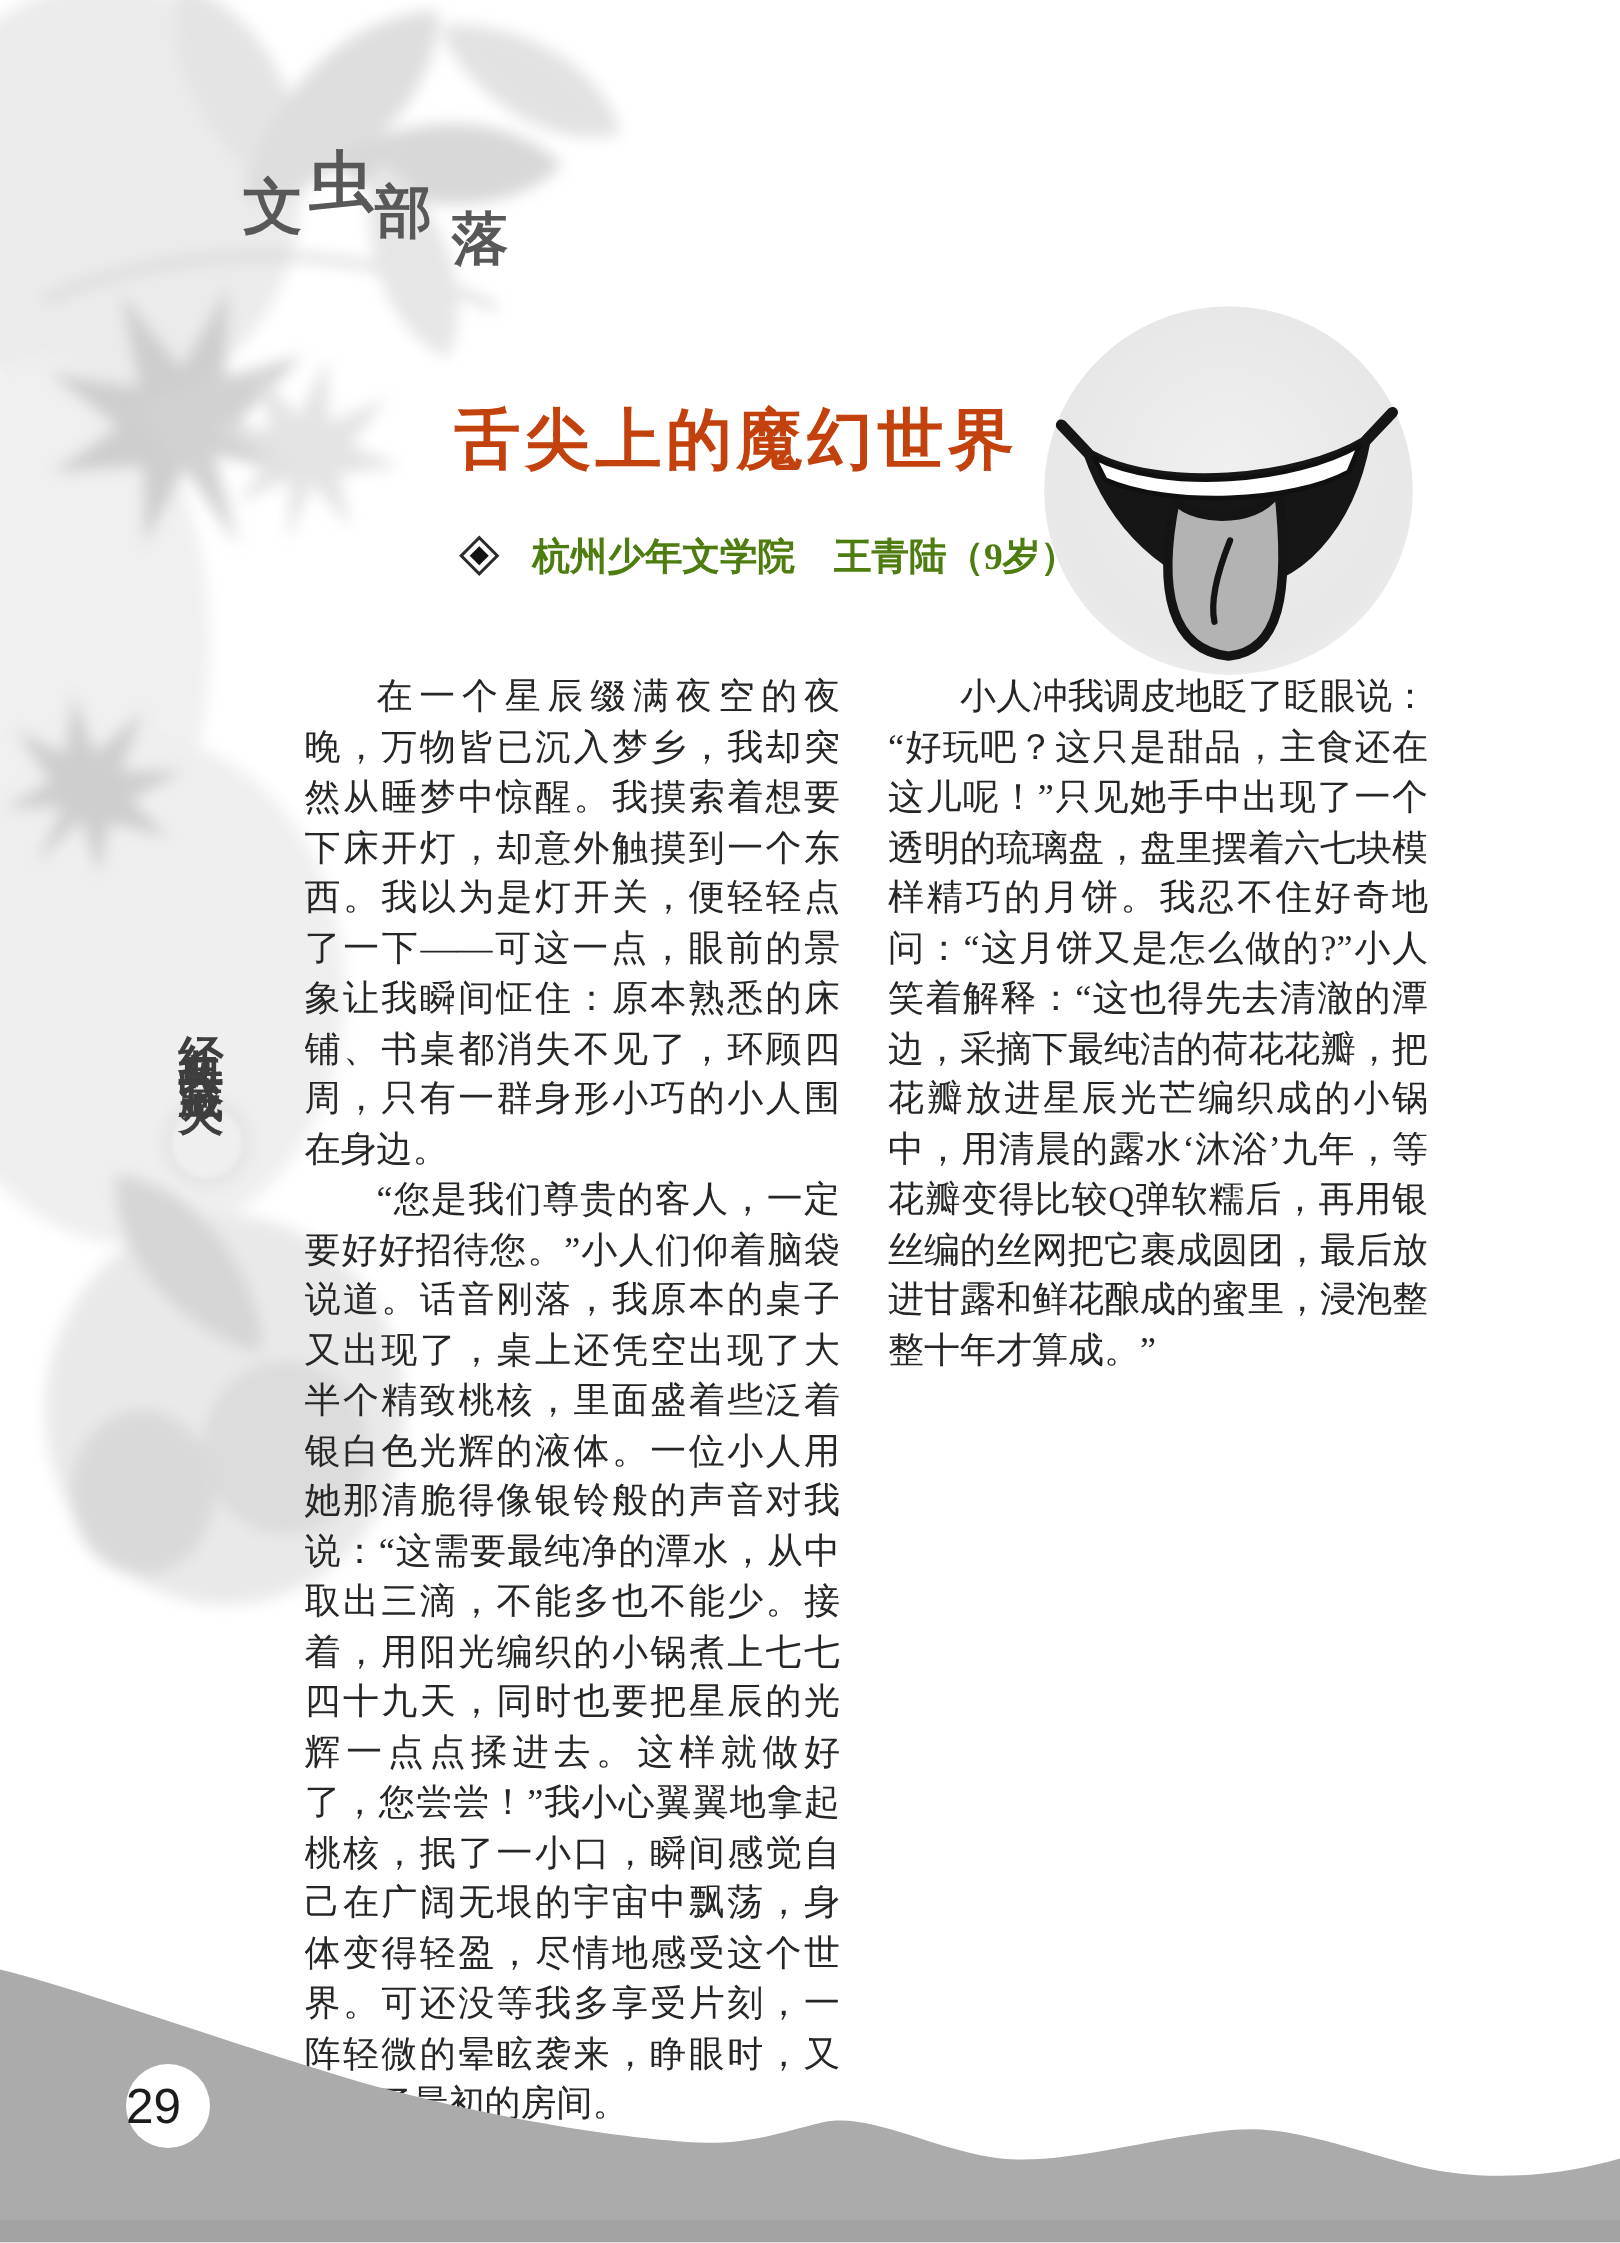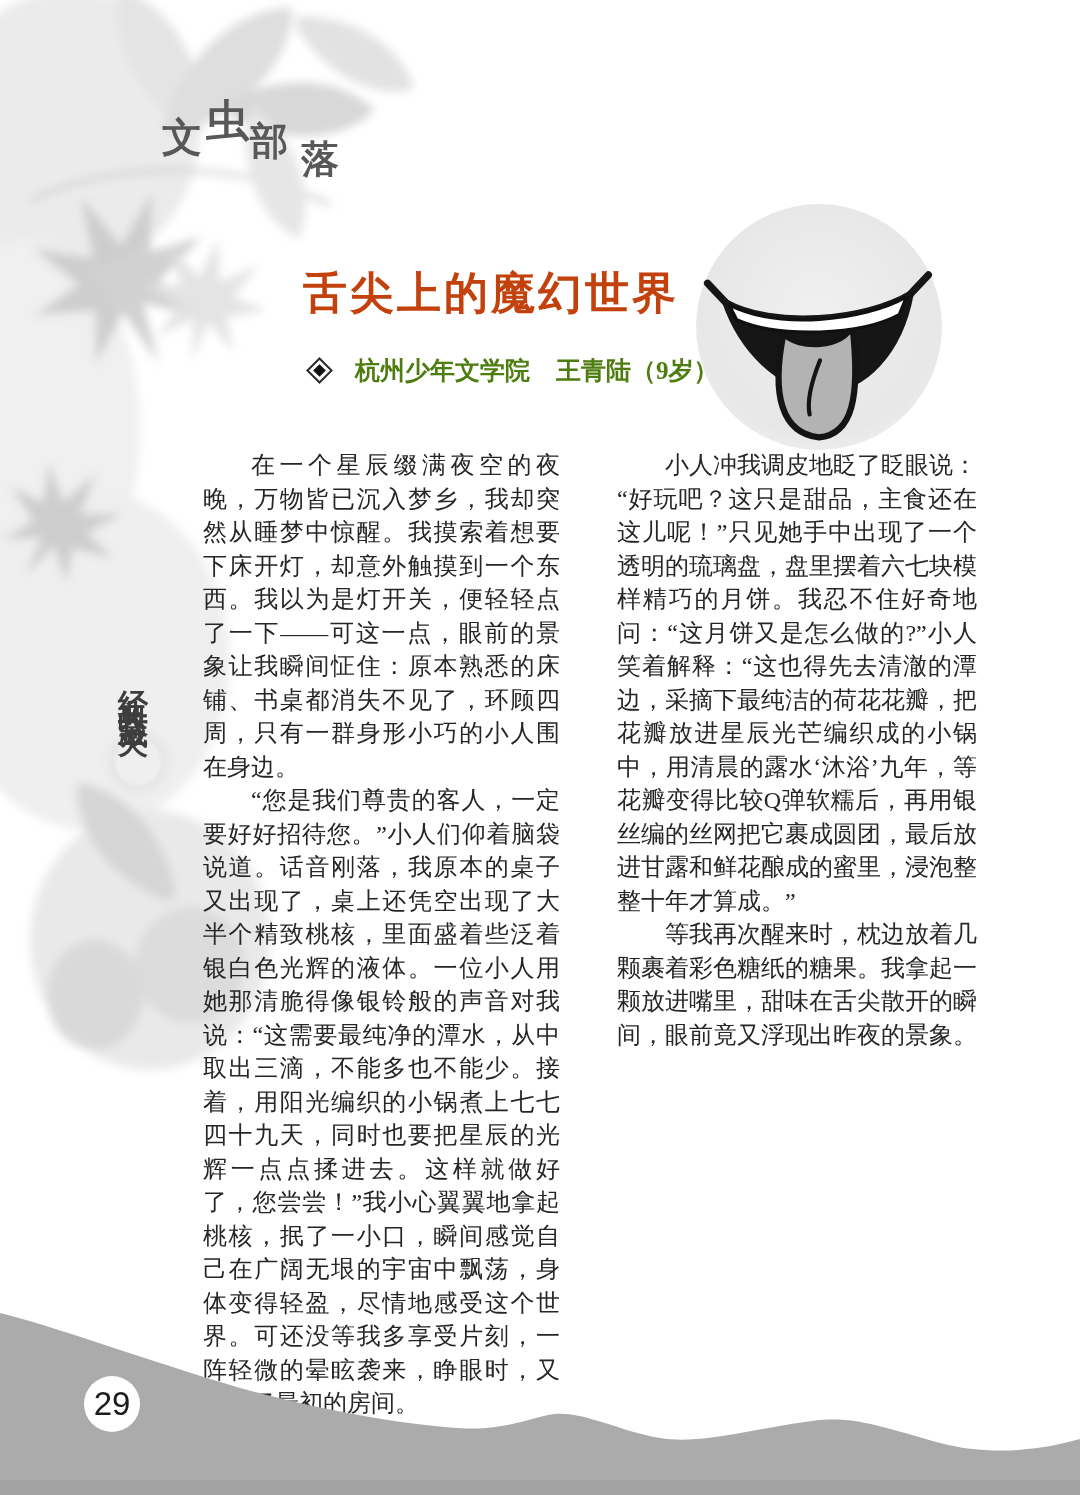--- a/index.html
+++ b/index.html
@@ -39,30 +39,30 @@
   }
   .sidebar-label{
     position:absolute;left:112px;top:666px;height:220px;
     writing-mode:vertical-rl;text-orientation:upright;
     font-family:"Liberation Sans","DejaVu Sans",sans-serif;
     font-size:30px;letter-spacing:9px;font-weight:700;color:#3e3e3e;
   }
   
   .col{position:absolute;top:449px;overflow:hidden;}
   .col-left{left:203px;width:357px;}
-  .col-right{left:617px;width:360px;}
+  .col-right{left:592px;width:360px;}
   .col p{
     margin:0;text-indent:2em;font-size:24px;line-height:33.5px;color:#262626;
     text-align:justify;word-break:break-all;
   }
   
   .wave{position:absolute;left:0;bottom:0;}
   .page-badge{
     position:absolute;left:84px;top:1376px;width:56px;height:56px;border-radius:50%;
-    background:#ffffff;display:flex;align-items:center;justify-content:center;
+    background:#ffffff;display:flex;align-items:center;
     font-family:"Liberation Sans","DejaVu Sans",sans-serif;font-size:33px;color:#1c1c1c;
   }
 </style>
 </head>
 <body>
 
 <div class="page">
 
   <svg class="leaves" width="430" height="1080" viewBox="0 0 430 1080" aria-hidden="true">
     <defs>
@@ -132,21 +132,20 @@
 
   <div class="sidebar-wreath"></div>
   <div class="sidebar-label">经典收藏夹</div>
 
   <div class="col col-left">
     <p>在一个星辰缀满夜空的夜晚，万物皆已沉入梦乡，我却突然从睡梦中惊醒。我摸索着想要下床开灯，却意外触摸到一个东西。我以为是灯开关，便轻轻点了一下——可这一点，眼前的景象让我瞬间怔住：原本熟悉的床铺、书桌都消失不见了，环顾四周，只有一群身形小巧的小人围在身边。</p>
     <p>“您是我们尊贵的客人，一定要好好招待您。”小人们仰着脑袋说道。话音刚落，我原本的桌子又出现了，桌上还凭空出现了大半个精致桃核，里面盛着些泛着银白色光辉的液体。一位小人用她那清脆得像银铃般的声音对我说：“这需要最纯净的潭水，从中取出三滴，不能多也不能少。接着，用阳光编织的小锅煮上七七四十九天，同时也要把星辰的光辉一点点揉进去。这样就做好了，您尝尝！”我小心翼翼地拿起桃核，抿了一小口，瞬间感觉自己在广阔无垠的宇宙中飘荡，身体变得轻盈，尽情地感受这个世界。可还没等我多享受片刻，一阵轻微的晕眩袭来，睁眼时，又回到了最初的房间。</p>
   </div>
   <div class="col col-right">
     <p>小人冲我调皮地眨了眨眼说：“好玩吧？这只是甜品，主食还在这儿呢！”只见她手中出现了一个透明的琉璃盘，盘里摆着六七块模样精巧的月饼。我忍不住好奇地问：“这月饼又是怎么做的?”小人笑着解释：“这也得先去清澈的潭边，采摘下最纯洁的荷花花瓣，把花瓣放进星辰光芒编织成的小锅中，用清晨的露水‘沐浴’九年，等花瓣变得比较Q弹软糯后，再用银丝编的丝网把它裹成圆团，最后放进甘露和鲜花酿成的蜜里，浸泡整整十年才算成。”</p>
-    <p>等我再次醒来时，枕边放着几颗裹着彩色糖纸的糖果。我拿起一颗放进嘴里，甜味在舌尖散开的瞬间，眼前竟又浮现出昨夜的景象。</p>
   </div>
 
   <svg class="wave" width="1080" height="195" viewBox="0 0 1080 195" aria-hidden="true">
     <path d="M0,13 C50,25 140,58 240,88 C320,110 400,124 458,128 C498,131 522,121 548,115
              C578,108 615,130 660,138 C702,145 755,128 812,121 C852,116 872,124 940,143
              C985,155 1035,152 1080,139 L1080,195 L0,195 Z" fill="#ababab"></path>
     <rect x="0" y="180" width="1080" height="15" fill="#9d9d9d" opacity="0.55"></rect>
   </svg>
 
   <div class="page-badge">

